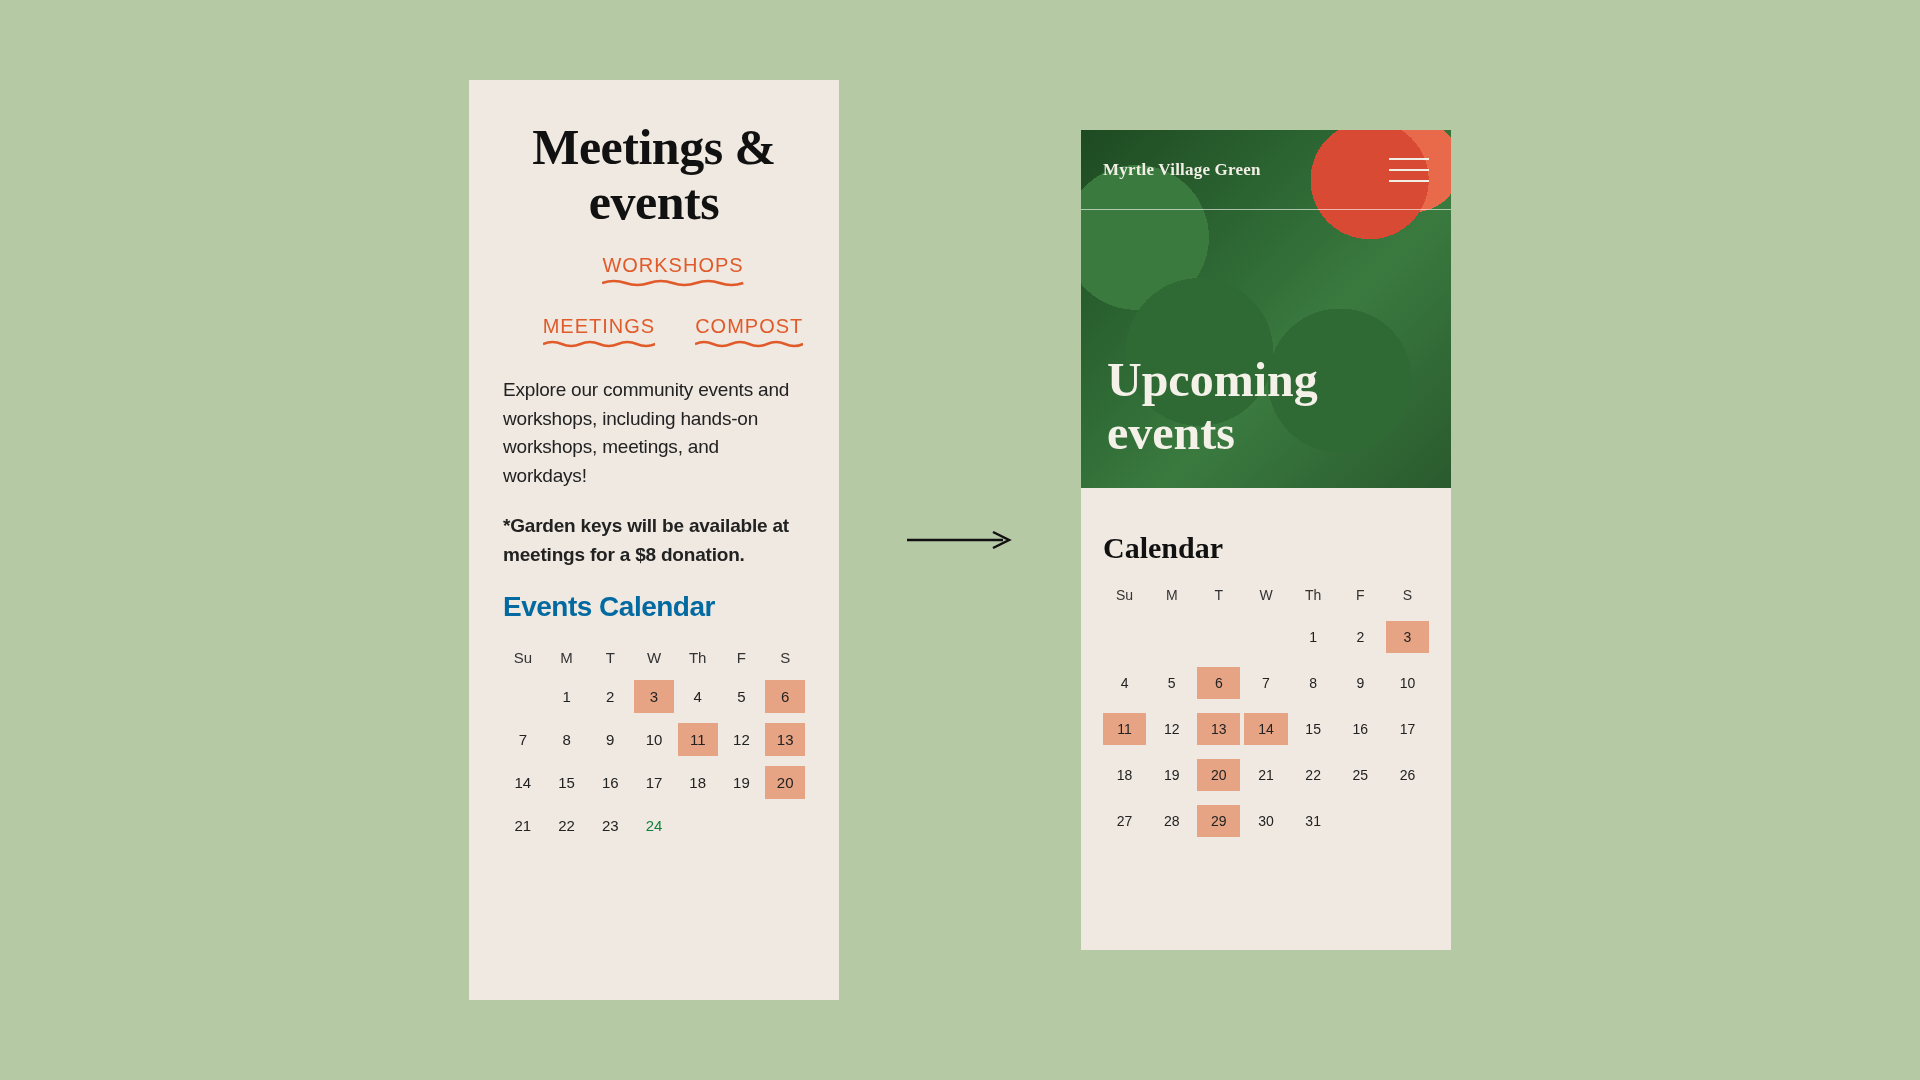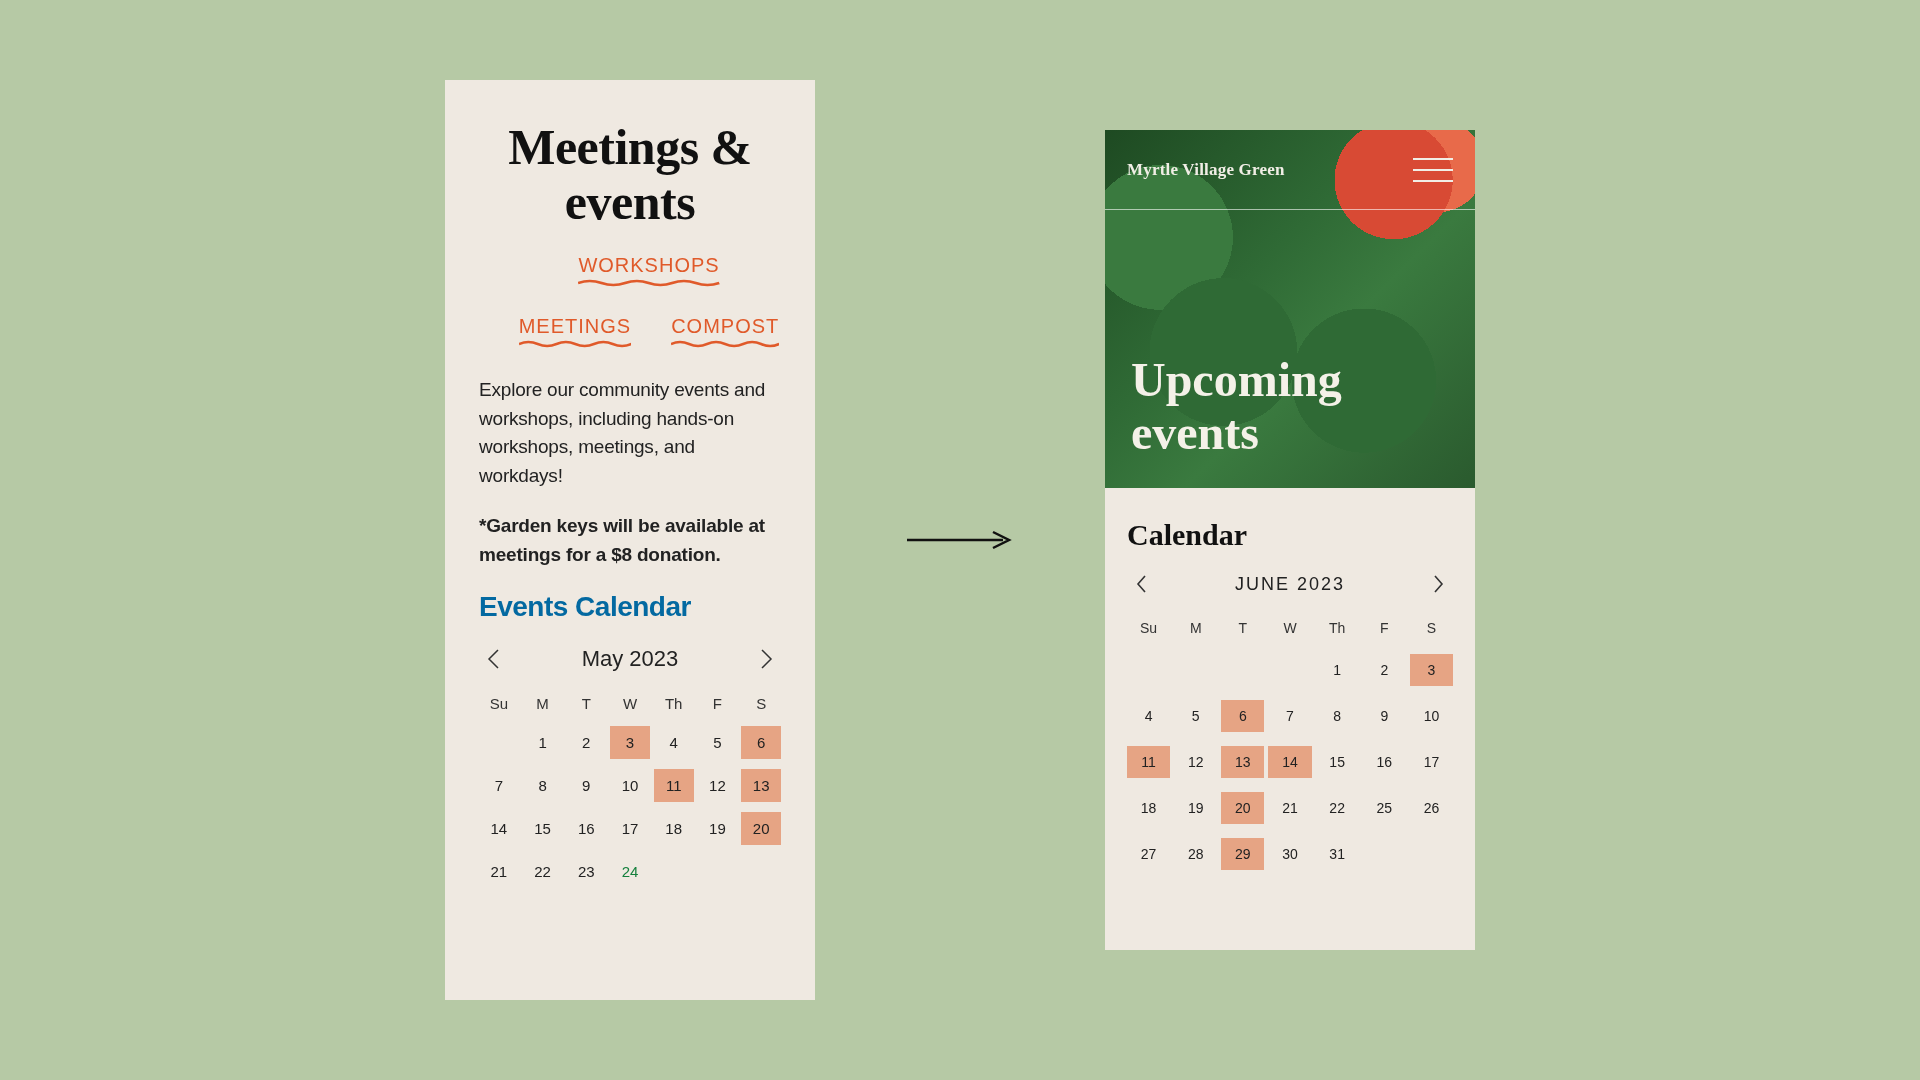--- a/index.html
+++ b/index.html
@@ -9,21 +9,21 @@
     height: 1080px;
     font-family: -apple-system, BlinkMacSystemFont, "Segoe UI", Helvetica, Arial, sans-serif;
     position: relative;
   }
   .stage {
     position: absolute;
     left: 50%; top: 50%;
     transform: translate(-50%, -50%);
     display: flex;
     align-items: center;
-    gap: 90px;
+    gap: 66px;
   }
   .phone {
     width: 370px;
     background: #efe9e1;
     overflow: hidden;
   }
   .phone-a { height: 920px; padding: 40px 34px 30px; }
   .phone-b { height: 820px; }
 
   
@@ -161,21 +161,21 @@
     position: absolute;
     left: 26px; bottom: 28px; right: 26px;
     font-family: "Cooper Black", Georgia, serif;
     font-weight: 900;
     color: #f4f1e8;
     font-size: 48px;
     line-height: 1.12;
   }
 
   .phone-b-body {
-    padding: 30px 22px 30px;
+    padding: 43px 22px 30px;
   }
   .cal-title {
     font-family: "Cooper Black", Georgia, serif;
     font-weight: 900;
     font-size: 30px;
     color: #111;
     margin-bottom: 18px;
   }
   .cal-month-b {
     font-size: 18px;
@@ -215,33 +215,20 @@
             <path d="M0,4 Q10,0 20,4 T40,4 T60,4 T80,4 T100,4 T120,4" fill="none" stroke="#e05a2a" stroke-width="2.5"></path>
           </svg>
       </div>
     </div>
 
     <p class="body-text">Explore our community events and workshops, including hands-on workshops, meetings, and workdays!</p>
     <p class="body-text bold">*Garden keys will be available at meetings for a $8 donation.</p>
 
     <h2 class="section-h">Events Calendar</h2>
 
-    <div class="cal-header">
-      <div class="cal-nav">
-        <svg viewBox="0 0 14 22">
-            <path d="M12,2 L3,11 L12,20" fill="none" stroke="#333" stroke-width="1.5"></path>
-          </svg>
-      </div>
-      <div class="cal-month">May 2023</div>
-      <div class="cal-nav">
-        <svg viewBox="0 0 14 22">
-            <path d="M2,2 L11,11 L2,20" fill="none" stroke="#333" stroke-width="1.5"></path>
-          </svg>
-      </div>
-    </div>
 
     <div class="cal-grid" id="cal-a">
         <div class="cal-dow">Su</div>
         <div class="cal-dow">M</div>
         <div class="cal-dow">T</div>
         <div class="cal-dow">W</div>
         <div class="cal-dow">Th</div>
         <div class="cal-dow">F</div>
         <div class="cal-dow">S</div>
         <div class="cal-day blank"></div>
@@ -286,33 +273,20 @@
           <span></span>
           <span></span>
         </div>
       </div>
       <div class="hero-title">Upcoming events</div>
     </div>
 
     <div class="phone-b-body">
       <h2 class="cal-title">Calendar</h2>
 
-      <div class="cal-header">
-        <div class="cal-nav">
-          <svg viewBox="0 0 14 22">
-              <path d="M11,3 L4,11 L11,19" fill="none" stroke="#333" stroke-width="1.6"></path>
-            </svg>
-        </div>
-        <div class="cal-month-b">JUNE  2023</div>
-        <div class="cal-nav">
-          <svg viewBox="0 0 14 22">
-              <path d="M3,3 L10,11 L3,19" fill="none" stroke="#333" stroke-width="1.6"></path>
-            </svg>
-        </div>
-      </div>
 
       <div class="cal-grid" id="cal-b">
           <div class="cal-dow">Su</div>
           <div class="cal-dow">M</div>
           <div class="cal-dow">T</div>
           <div class="cal-dow">W</div>
           <div class="cal-dow">Th</div>
           <div class="cal-dow">F</div>
           <div class="cal-dow">S</div>
           <div class="cal-day blank"></div>

